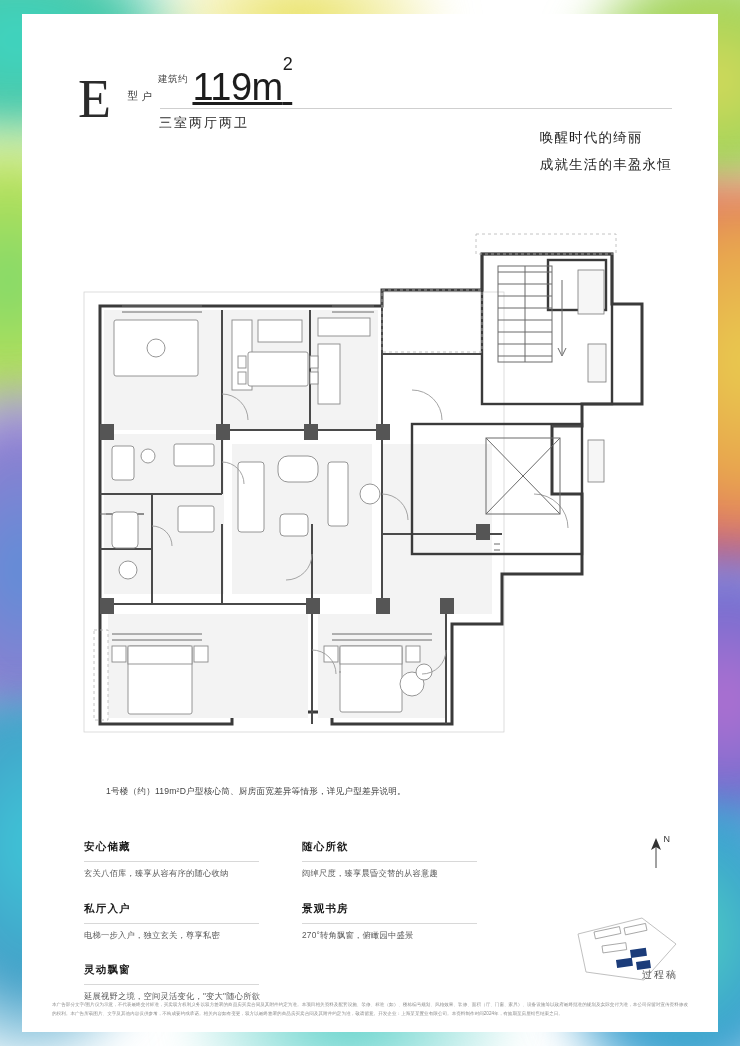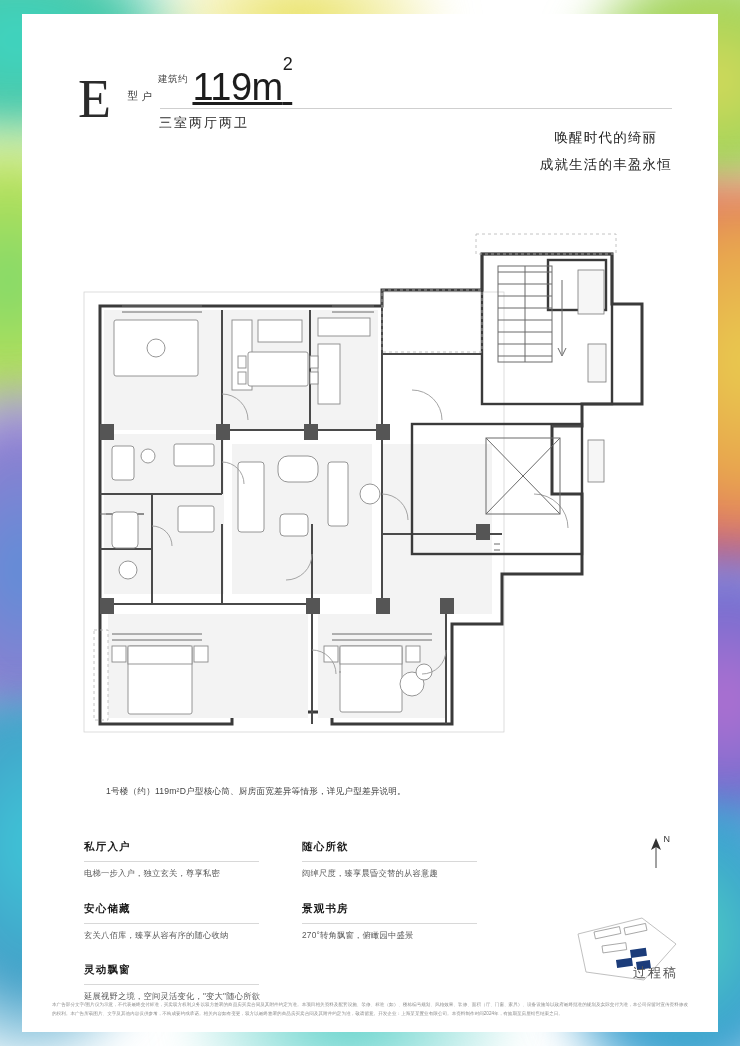--- a/index.html
+++ b/index.html
@@ -70,21 +70,21 @@
   .rooms {
     position: absolute; left: 81px; top: 52px;
     font-size: 13px; color: #2b2b2b; letter-spacing: 2px;
   }
   .hdr-rule {
     position: absolute; left: 82px; top: 46px; right: 0;
     border-top: 1px solid #cfcfcf;
   }
   .slogan {
     position: absolute; right: 0; top: 62px;
-    text-align: center; color: #1f1f1f;
+    text-align: left; color: #1f1f1f;
   }
   .slogan div { font-size: 13.5px; letter-spacing: 1.2px; line-height: 2; }
 
   
   .plan {
     position: absolute; left: 60px; top: 180px; width: 590px; height: 580px;
   }
   .plan svg { display: block; }
 
   .plan-note {
@@ -106,21 +106,21 @@
   }
   .feat-rule { border-top: 1px solid #d8d8d8; margin-bottom: 6px; width: 175px;}
   .feat-desc { font-size: 8.3px; color: #5a5a5a; letter-spacing: .2px; line-height: 1.4; }
 
   
   .compass { position: absolute; right: 48px; top: 822px; width: 28px; height: 34px; }
   .compass .n { position:absolute; right: 0; top: -2px; font-size: 9px; color:#333; }
   .sitemap { position: absolute; right: 36px; top: 900px; width: 110px; height: 70px; }
   .stage-label {
     position: absolute; right: 40px; bottom: 50px;
-    font-size: 13px; color: #555; letter-spacing: 2px; margin-left: 44px;
+    font-size: 10px; color: #555; letter-spacing: 2px; margin-left: 44px;
   }
 
   
   .disclaimer {
     position: absolute; left: 30px; right: 30px; bottom: 14px;
     font-size: 4.6px; color: #8c8c8c; line-height: 1.85;
     text-align: justify; letter-spacing: 0;
   }
 </style>
 </head>
@@ -313,28 +313,28 @@
         <rect x="394" y="40" width="140" height="20"></rect>
       </g>
     </svg>
   </div>
 
   <div class="plan-note">1号楼（约）119m²D户型核心筒、厨房面宽差异等情形，详见户型差异说明。</div>
 
   <div class="features">
     <div class="feat-col col-left">
       <div class="feat">
+        <div class="feat-title">安心储藏</div>
+        <div class="feat-rule"></div>
+        <div class="feat-desc">玄关八佰库，臻享从容有序的随心收纳</div>
+      </div>
+      <div class="feat">
         <div class="feat-title">私厅入户</div>
         <div class="feat-rule"></div>
         <div class="feat-desc">电梯一步入户，独立玄关，尊享私密</div>
-      </div>
-      <div class="feat">
-        <div class="feat-title">安心储藏</div>
-        <div class="feat-rule"></div>
-        <div class="feat-desc">玄关八佰库，臻享从容有序的随心收纳</div>
       </div>
       <div class="feat">
         <div class="feat-title">灵动飘窗</div>
         <div class="feat-rule"></div>
         <div class="feat-desc">延展视野之境，空间灵活变化，"变大"随心所欲</div>
       </div>
     </div>
     <div class="feat-col col-right">
       <div class="feat">
         <div class="feat-title">随心所欲</div>

